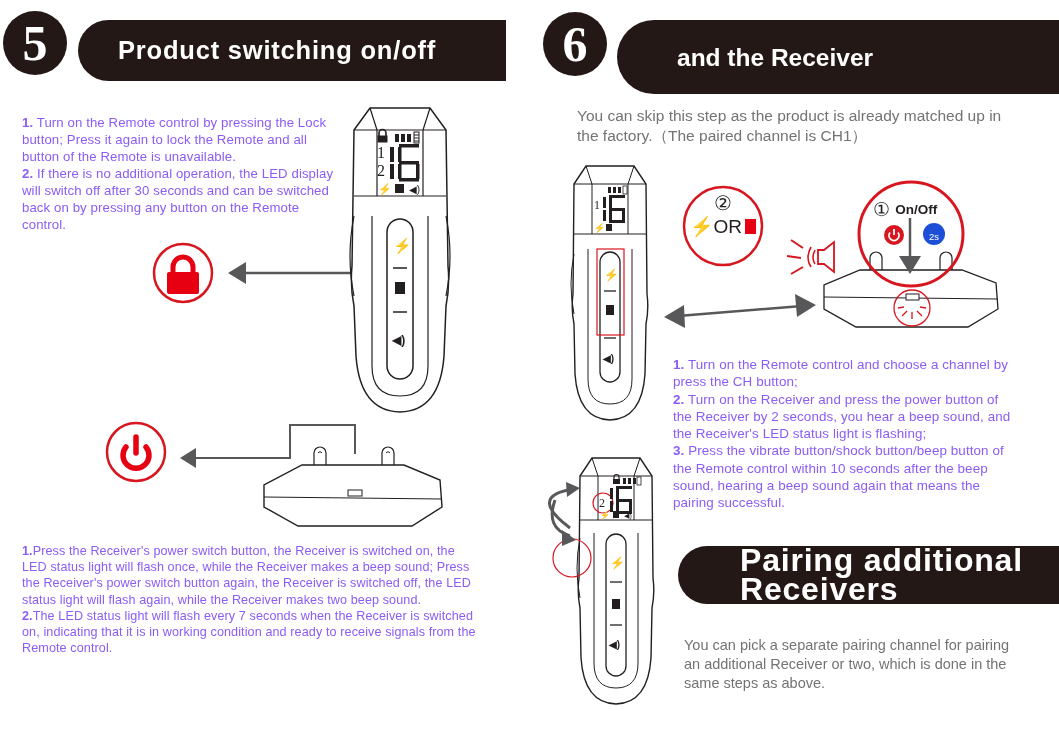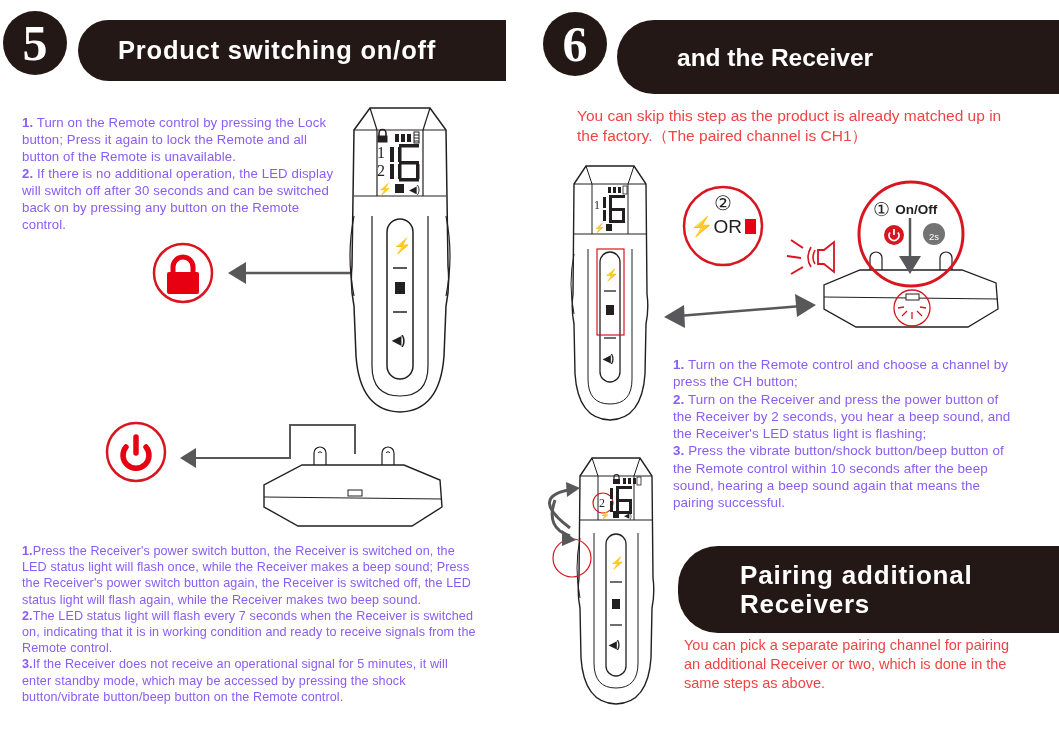--- a/index.html
+++ b/index.html
@@ -21,21 +21,21 @@
     border-radius: 34px 0 0 34px;
     font-family: "Liberation Sans", sans-serif; font-weight: bold;
     display: flex; align-items: center; margin-top: 8px;
   }
   .pill span { display: block; }
 
   .body-text { font-size: 13.2px; line-height: 17px; color: #8b5cf6; letter-spacing: 0.1px; }
   .body-text b { font-weight: bold; }
   .para { display: block; }
 
-  .large-text { font-size: 15.5px; line-height: 20px; color: #ef4444; }
+  .large-text { font-size: 15.5px; line-height: 20px; color: #737373; }
 
   svg { position: absolute; overflow: visible; }
 </style>
 </head>
 <body>
 
 <div class="num-circle" style="left:3px; top:11px;">
     <span>5</span>
   </div>
 <div class="pill" style="left:78px; top:12px; width:428px; height:61px; padding-left:40px; font-size:25.5px; letter-spacing:0.8px;">
@@ -135,21 +135,20 @@
   <path d="M120 25 v-12 a6 6 0 0 1 12 0 v12" fill="#fff" stroke="#231f20" stroke-width="1.2"></path>
   <path d="M124 13 a2.5 3 0 0 1 4 0" fill="none" stroke="#231f20" stroke-width="1"></path>
   <path d="M40 25 L142 25 L178 40 L180 67 L150 86 L36 86 L2 67 L2 45 Z" fill="#fff" stroke="#231f20" stroke-width="1.4"></path>
   <line x1="2" y1="57" x2="180" y2="59" stroke="#231f20" stroke-width="1.2"></line>
   <rect x="86" y="50" width="14" height="6" fill="#fff" stroke="#231f20" stroke-width="1"></rect>
 </svg>
 
 <div class="abs body-text" style="left:22px; top:543px; width:455px; font-size:12.6px; line-height:16.2px;">
   <span class="para"><b>1.</b><span>Press the Receiver's power switch button, the Receiver is switched on, the LED status light will flash once, while the Receiver makes a beep sound; Press the Receiver's power switch button again, the Receiver is switched off, the LED status light will flash again, while the Receiver makes two beep sound.</span></span>
   <span class="para"><b>2.</b><span>The LED status light will flash every 7 seconds when the Receiver is switched on, indicating that it is in working condition and ready to receive signals from the Remote control.</span></span>
-  <span class="para"><b>3.</b><span>If the Receiver does not receive an operational signal for 5 minutes, it will enter standby mode, which may be accessed by pressing the shock button/vibrate button/beep button on the Remote control.</span></span>
 </div>
 
 <div class="num-circle" style="left:543px; top:12px; width:64px; height:64px;">
     <span>6</span>
   </div>
 <div class="pill" style="left:617px; top:12px; width:442px; height:74px; padding-left:60px; font-size:24.5px; line-height:27px; border-radius:38px 0 0 38px;">
   <div>
     <span>and the Receiver</span>
   </div>
 </div>
@@ -242,21 +241,21 @@
 </svg>
 <div class="abs" style="left:873px; top:198px; font-size:19px; color:#231f20;text-align:right;">
   <span>①</span>
   <span style="font-weight:bold; font-size:13.5px; vertical-align:2px;">On/Off</span>
 </div>
 <svg style="left:883px; top:224px;" width="22" height="22" viewBox="0 0 22 22">
   <circle cx="11" cy="11" r="10" fill="#d7161f"></circle>
   <path d="M7 8.5 A5 5 0 1 0 15 8.5" fill="none" stroke="#fff" stroke-width="1.8"></path>
   <line x1="11" y1="5" x2="11" y2="11" stroke="#fff" stroke-width="1.8"></line>
 </svg>
-<div class="abs" style="left:923px; top:223px; width:22px; height:22px; border-radius:50%; background:#737373; color:#fff; font-size:9.5px; text-align:center; line-height:28px;">
+<div class="abs" style="left:923px; top:223px; width:22px; height:22px; border-radius:50%; background:#1d4ed8; color:#fff; font-size:9.5px; text-align:center; line-height:28px;">
   <span>2s</span>
 </div>
 
 <div class="abs body-text" style="left:673px; top:356px; width:340px; font-size:13.4px; line-height:17.3px;">
   <span class="para"><b>1.</b><span> Turn on the Remote control and choose a channel by press the CH button;</span></span>
   <span class="para"><b>2.</b><span> Turn on the Receiver and press the power button of the Receiver by 2 seconds, you hear a beep sound, and the Receiver's LED status light is flashing;</span></span>
   <span class="para"><b>3.</b><span> Press the vibrate button/shock button/beep button of the Remote control within 10 seconds after the beep sound, hearing a beep sound again that means the pairing successful.</span></span>
 </div>
 
 <svg style="left:540px; top:458px;" width="130" height="250" viewBox="0 0 130 250">
@@ -301,21 +300,21 @@
   <path d="M15 42 Q5 70 30 78" fill="none" stroke="#58585a" stroke-width="3"></path>
   <polygon points="36,82 22,72 22,88" fill="#58585a"></polygon>
 
   <text x="70" y="109" font-size="12" font-weight="bold" fill="#231f20">⚡</text>
   <line x1="70" y1="124" x2="82" y2="124" stroke="#231f20" stroke-width="1.3"></line>
   <rect x="72" y="141" width="8" height="10" fill="#231f20"></rect>
   <line x1="70" y1="167" x2="82" y2="167" stroke="#231f20" stroke-width="1.3"></line>
   <text x="69" y="190" font-size="10" font-weight="bold" fill="#231f20">◀)</text>
 </svg>
 
-<div class="pill" style="left:678px; top:538px; width:381px; height:87px; padding-left:62px; font-size:26px; line-height:29px; letter-spacing:0.8px; border-radius:40px 0 0 40px;">
+<div class="pill" style="left:678px; top:538px; width:381px; height:58px; padding-left:62px; font-size:32px; line-height:29px; letter-spacing:0.8px; border-radius:40px 0 0 40px;">
   <div>
     <span>Pairing additional</span>
     <span>Receivers</span>
   </div>
 </div>
 <div class="abs large-text" style="left:684px; top:636px; width:330px; font-size:14.5px; line-height:19px;">
   <span>You can pick a separate pairing channel for pairing an additional Receiver or two, which is done in the same steps as above.</span>
 </div>
 
 </body></html>

